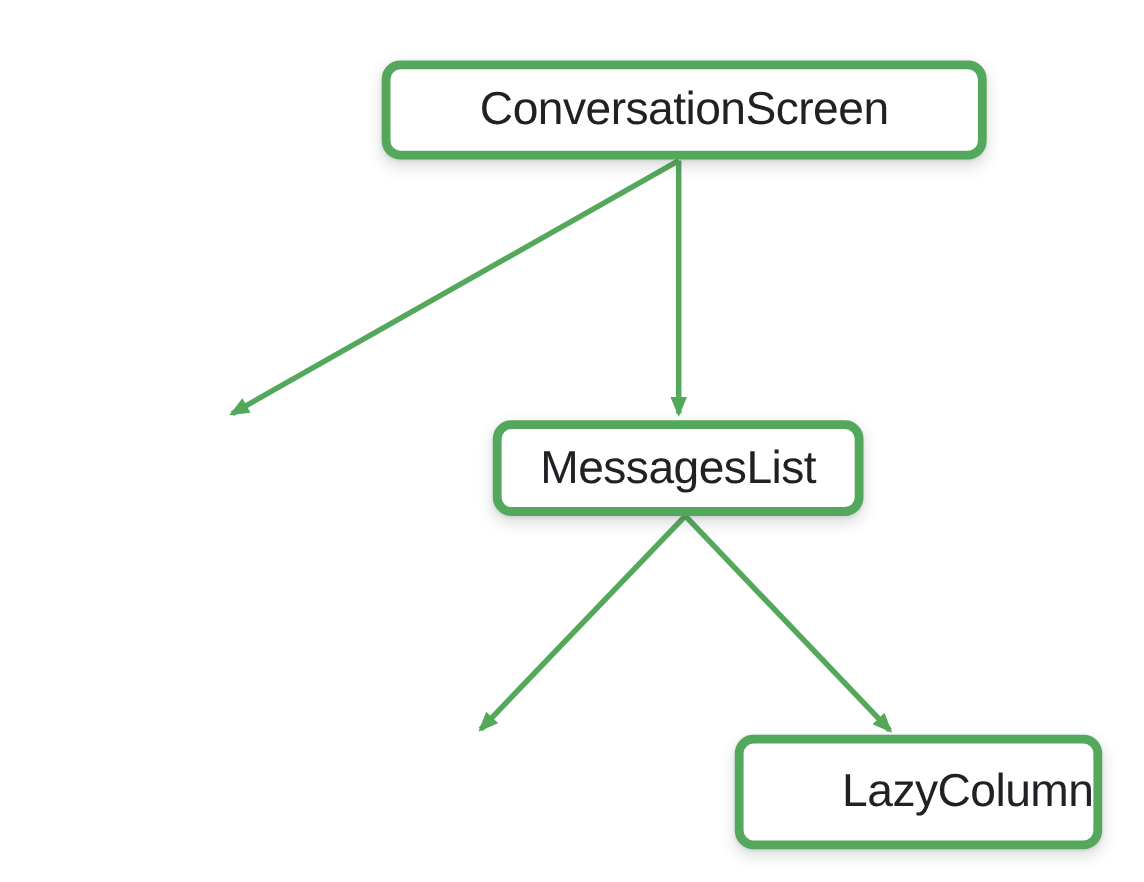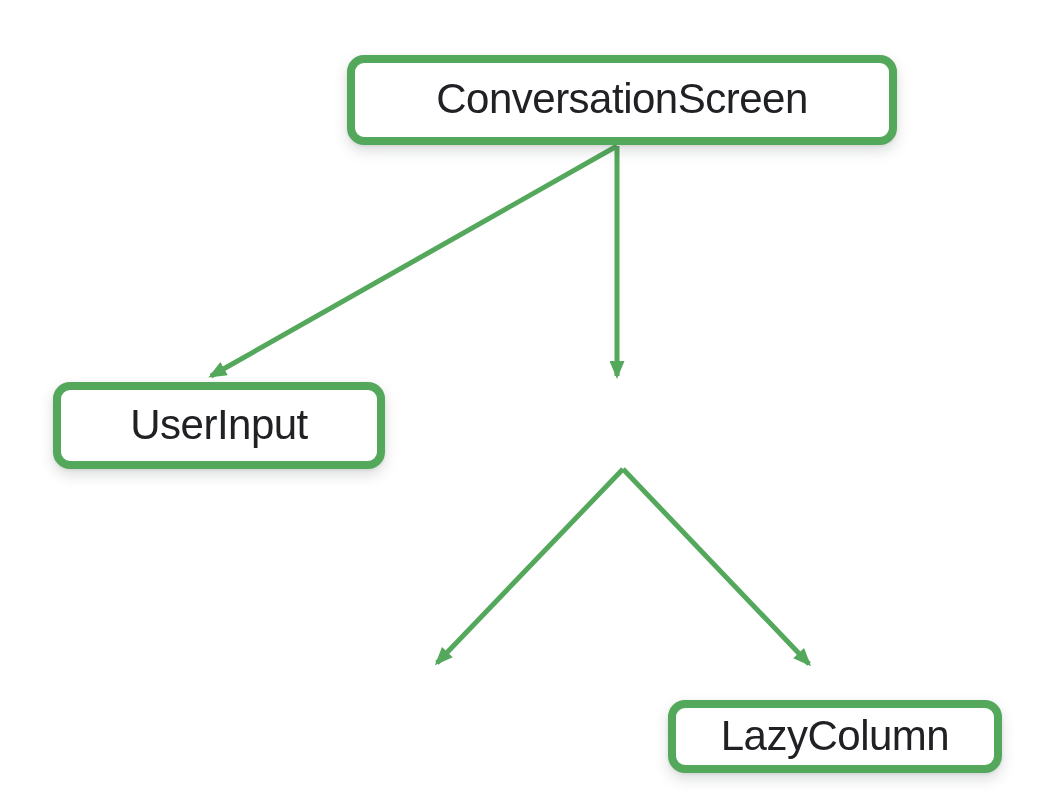--- a/index.html
+++ b/index.html
@@ -41,21 +41,21 @@
     font-weight: 400;
     letter-spacing: -0.5px;
     white-space: nowrap;
     line-height: 1;
     padding-bottom: 2px;
   }
   .node-conversation-screen { left: 347px; top: 55px;  width: 550px; height: 90px; }
   .node-user-input          { left: 53px;  top: 382px; width: 332px; height: 87px; }
   .node-messages-list       { left: 448px; top: 382px; width: 337px; height: 87px; }
   .node-button              { left: 243px; top: 668px; width: 335px; height: 92px; }
-  .node-lazy-column         { left: 668px; top: 700px; width: 334px; height: 73px; }
+  .node-lazy-column         { left: 668px; top: 668px; width: 334px; height: 104px; justify-content: flex-end; }
 </style>
 </head>
 <body>
 
 <div class="stage">
 
   <svg class="edges" viewBox="0 0 1040 802" xmlns="http://www.w3.org/2000/svg">
     <defs>
       <marker id="arrowhead" viewBox="0 0 12 10" refX="10" refY="5" markerWidth="19" markerHeight="15" markerUnits="userSpaceOnUse" orient="auto">
         <path d="M0,0 L12,5 L0,10 Z" fill="#54a85b"></path>
@@ -64,23 +64,23 @@
     <line x1="617" y1="146" x2="211" y2="376" stroke="#54a85b" stroke-width="5" marker-end="url(#arrowhead)"></line>
     <line x1="617" y1="146" x2="617" y2="376" stroke="#54a85b" stroke-width="5" marker-end="url(#arrowhead)"></line>
     <line x1="623" y1="469" x2="437" y2="663" stroke="#54a85b" stroke-width="5" marker-end="url(#arrowhead)"></line>
     <line x1="623" y1="469" x2="809" y2="664" stroke="#54a85b" stroke-width="5" marker-end="url(#arrowhead)"></line>
   </svg>
 
   <div class="node node-conversation-screen">
     <span class="node-label">ConversationScreen</span>
   </div>
 
-  <div class="node node-user-input">
-    <span class="node-label">UserInput</span>
+
+  <div class="node node-messages-list">
+    <span class="node-label">MessagesList</span>
   </div>
-
 
 
   <div class="node node-lazy-column">
     <span class="node-label">LazyColumn</span>
   </div>
 
 </div>
 
 </body></html>

